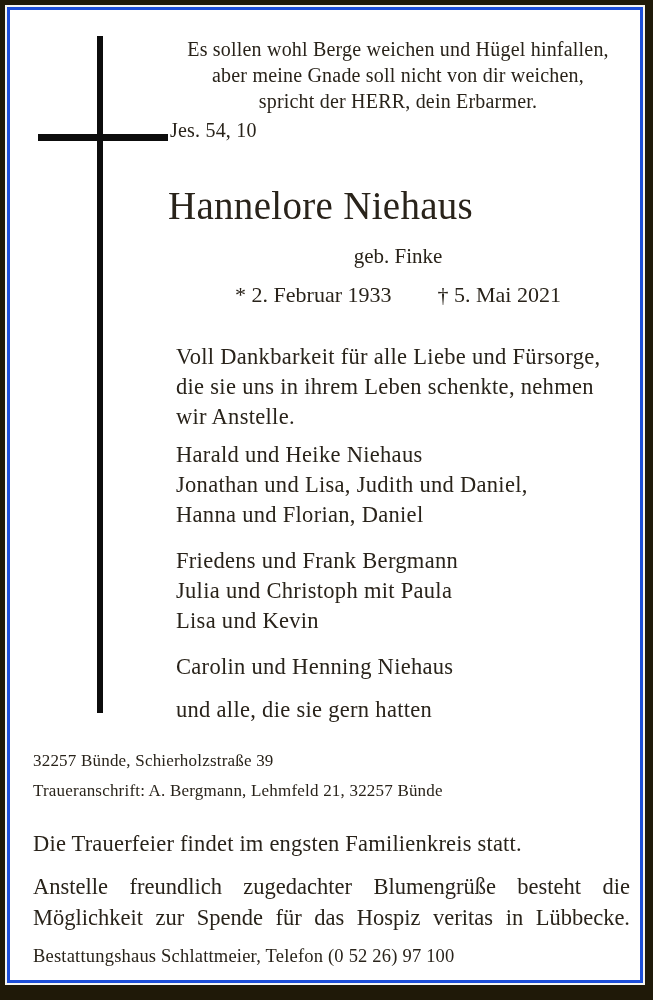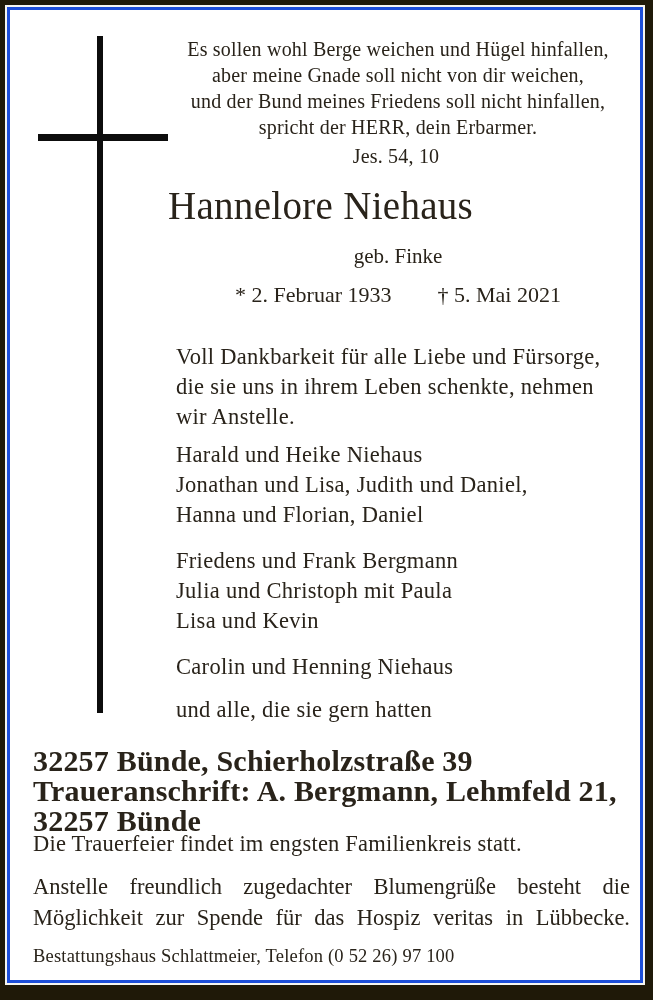--- a/index.html
+++ b/index.html
@@ -18,52 +18,51 @@
     background: #ffffff;
     border: 3px solid #1d4ed8;
     box-shadow: 0 0 0 2px #f6f5f0;
   }
   .abs { position: absolute; }
   
   .cross-v { position: absolute; left: 87px; top: 26px; width: 6px; height: 677px; background: #0d0d0d; }
   .cross-h { position: absolute; left: 28px; top: 124px; width: 130px; height: 7px; background: #0d0d0d; }
   
   .quote { left: 160px; top: 26px; width: 456px; text-align: center; font-size: 20px; line-height: 26px; letter-spacing: 0.2px; }
-  .quote-source { text-align: center; padding-right: 4px; margin-top: 3px; }
+  .quote-source { text-align: left; padding-right: 4px; margin-top: 3px; }
   
   .name   { left: 158px; top: 174px; width: 460px; font-size: 39px; line-height: 44px; letter-spacing: 0.3px; }
   .maiden { left: 158px; top: 234px; width: 460px; text-align: center; font-size: 21px; }
   .dates  { left: 158px; top: 272px; width: 460px; display: flex; justify-content: center; gap: 46px; font-size: 22px; }
   
   .tribute  { left: 166px; top: 332px; width: 464px; font-size: 22.5px; line-height: 30px; letter-spacing: 0.3px; }
   .mourners { left: 166px; top: 430px; width: 464px; font-size: 22.5px; line-height: 30px; letter-spacing: 0.3px; }
   .group { margin-bottom: 16px; }
   .group:nth-child(3) { margin-bottom: 13px; }
   .group:last-child { margin-bottom: 0; }
   
-  .address  { left: 23px; top: 736px; width: 600px; font-size: 30px; line-height: 30px; letter-spacing: 0.2px; font-weight: bold; }
+  .address  { left: 23px; top: 736px; width: 600px; font-size: 17px; line-height: 30px; letter-spacing: 0.2px; }
   .ceremony { left: 23px; top: 821px; width: 600px; font-size: 22.5px; letter-spacing: 0.2px; }
   .donation { left: 23px; top: 861px; width: 597px; font-size: 22.5px; line-height: 31px; }
   .donation .jline { text-align: justify; text-align-last: justify; }
   .funeral  { left: 23px; top: 936px; width: 600px; font-size: 18.5px; letter-spacing: 0.2px; }
 </style>
 </head>
 <body>
 
 <div class="card">
 
   <div>
     <div class="cross-v"></div>
     <div class="cross-h"></div>
   </div>
 
   <div class="abs quote">
     <div>Es sollen wohl Berge weichen und Hügel hinfallen,</div>
     <div>aber meine Gnade soll nicht von dir weichen,</div>
-    <div>und der Bund meines Friedens soll nicht hinfallen,</div>
     <div>spricht der HERR, dein Erbarmer.</div>
     <div class="quote-source">Jes. 54, 10</div>
   </div>
 
   <div class="abs name">Hannelore Niehaus</div>
   <div class="abs maiden">geb. Finke</div>
 
   <div class="abs dates">
     <span>* 2. Februar 1933</span>
     <span>† 5. Mai 2021</span>

